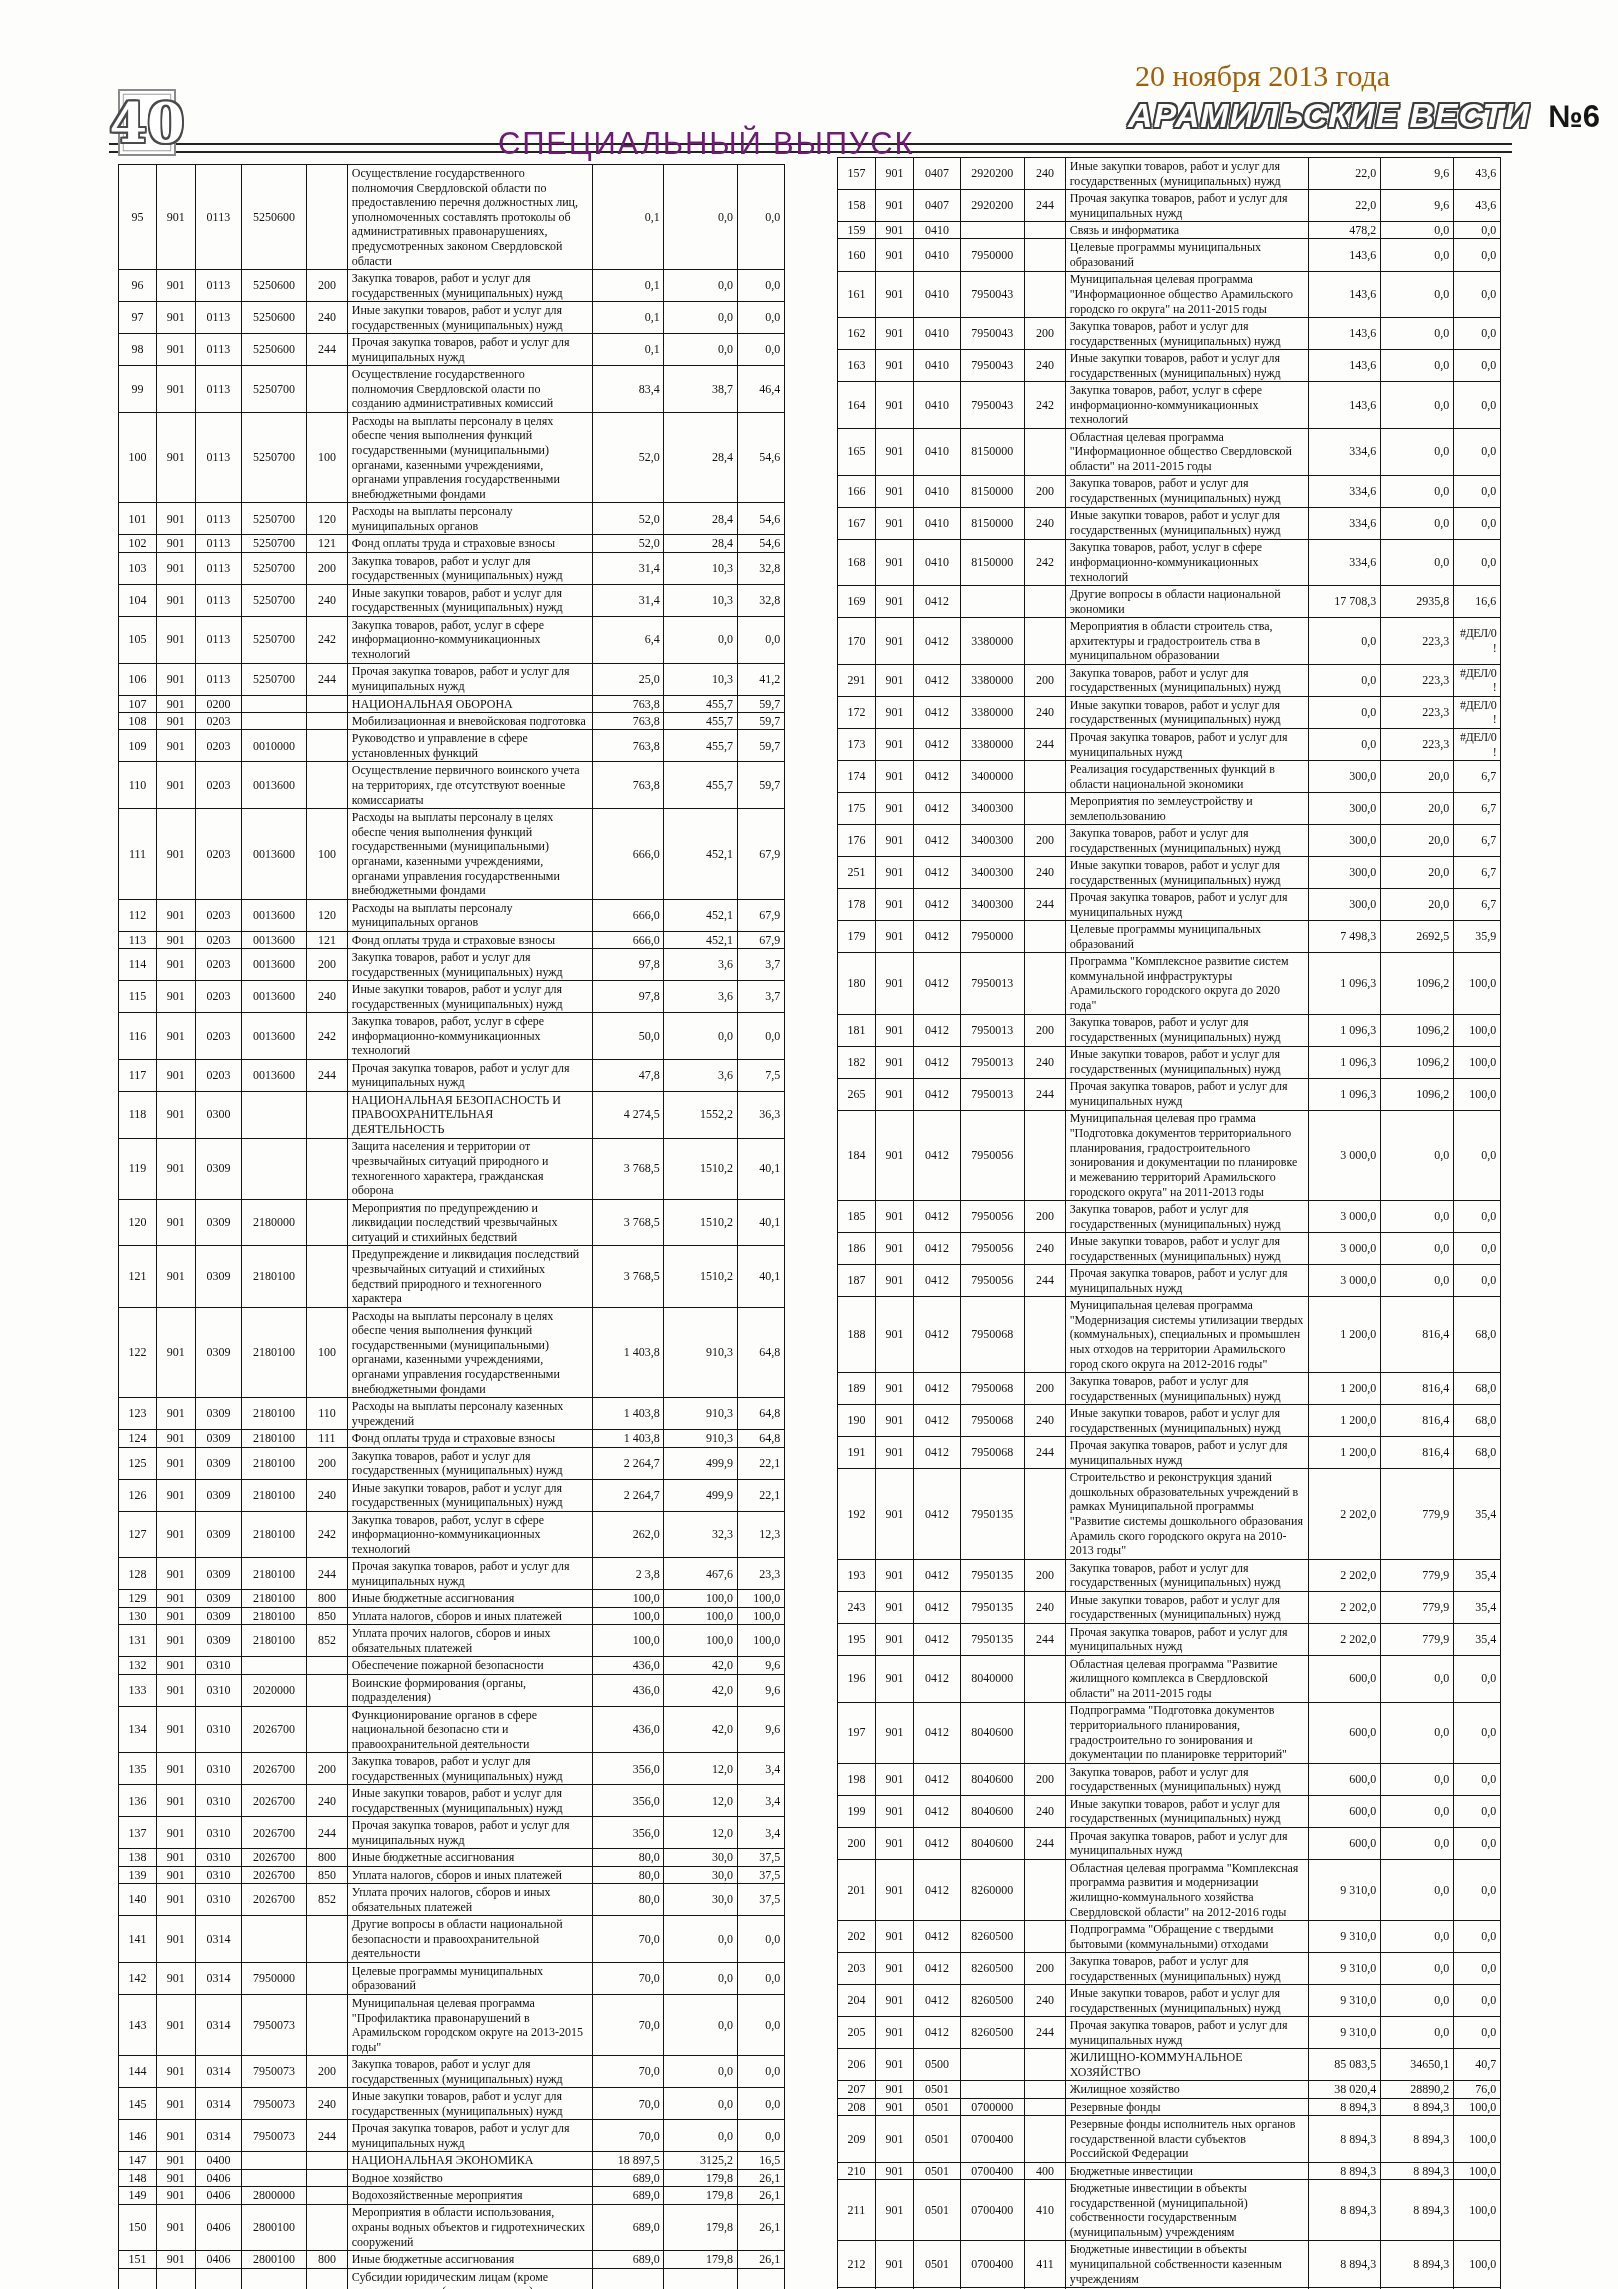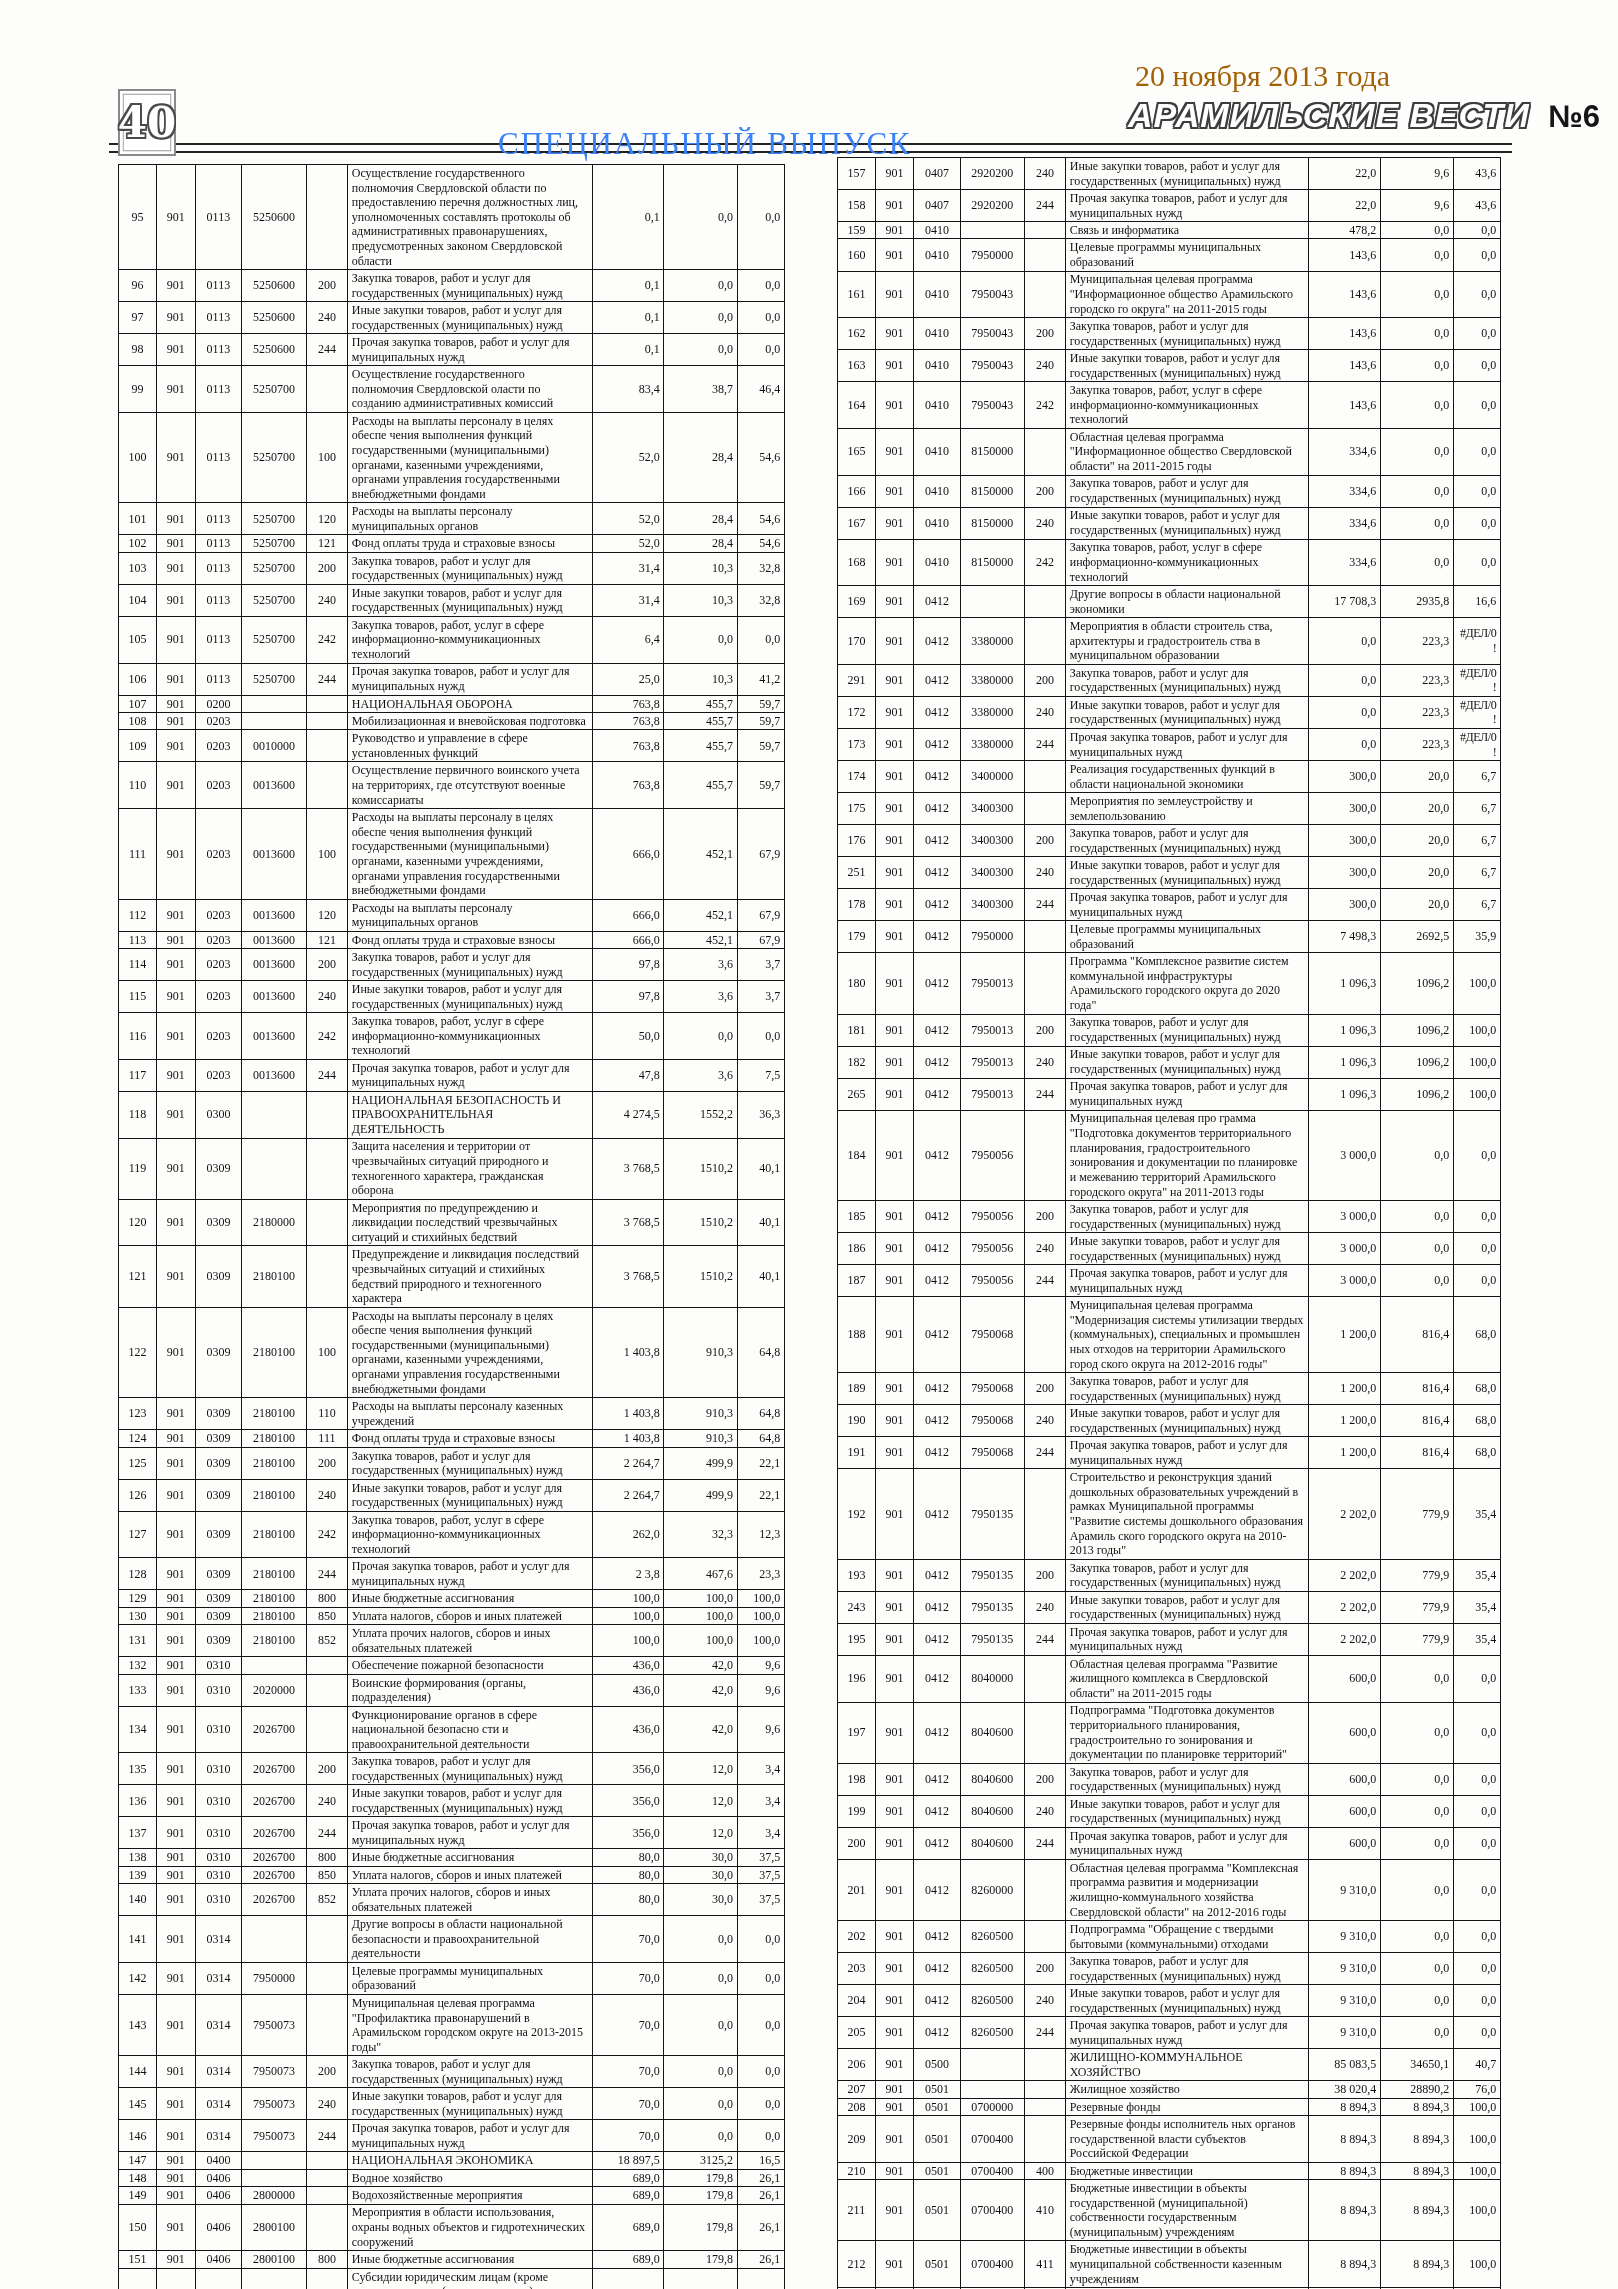--- a/index.html
+++ b/index.html
@@ -14,30 +14,30 @@
     position:absolute; left:109px; top:143px; width:1403px; height:5.5px;
     border-top:2.8px solid #222; border-bottom:2.8px solid #222; z-index:1;
   }
   .page-num-box {
     position:absolute; left:118px; top:89px; width:54px; height:63px;
     border:2.8px solid #8a8a8a; background:#fff; z-index:3;
     box-shadow: inset 0 0 0 2.8px #fff, inset 0 0 0 3.7px #9a9a9a;
     display:flex; align-items:center; justify-content:center;
   }
   .page-num {
-    font-family:"DejaVu Serif",serif; font-size:42px; font-weight:bold;
+    font-family:"DejaVu Serif",serif; font-size:54px; font-weight:bold;
     color:#fff;
     text-shadow:-1.8px -1.8px 0 #4a4a4a,1.8px -1.8px 0 #4a4a4a,-1.8px 1.8px 0 #4a4a4a,
                  1.8px 1.8px 0 #4a4a4a,-1.8px 0 0 #4a4a4a,1.8px 0 0 #4a4a4a,
                  0 -1.8px 0 #4a4a4a,0 1.8px 0 #4a4a4a;
   }
   .section-title {
     position:absolute; left:498px; top:126px; width:351px; text-align:left;
-    font-family:Liberation Serif, serif; font-size:31px;
-    letter-spacing:1.8px; color:#3b82f6; white-space:nowrap; z-index:2;
+    font-family:Liberation Sans, sans-serif; font-size:31px;
+    letter-spacing:1.8px; color:#701a75; white-space:nowrap; z-index:2;
   }
   .masthead-date {
     position:absolute; left:1135px; top:59px; width:406px; text-align:left;
     font-size:30px; color:#a16207; white-space:nowrap;
   }
   .masthead-logo {
     position:absolute; left:1128px; top:96px; width:417px; text-align:right;
     font-family:"Liberation Sans",sans-serif; font-size:34px; font-weight:bold;
     white-space:nowrap; z-index:2;
   }

